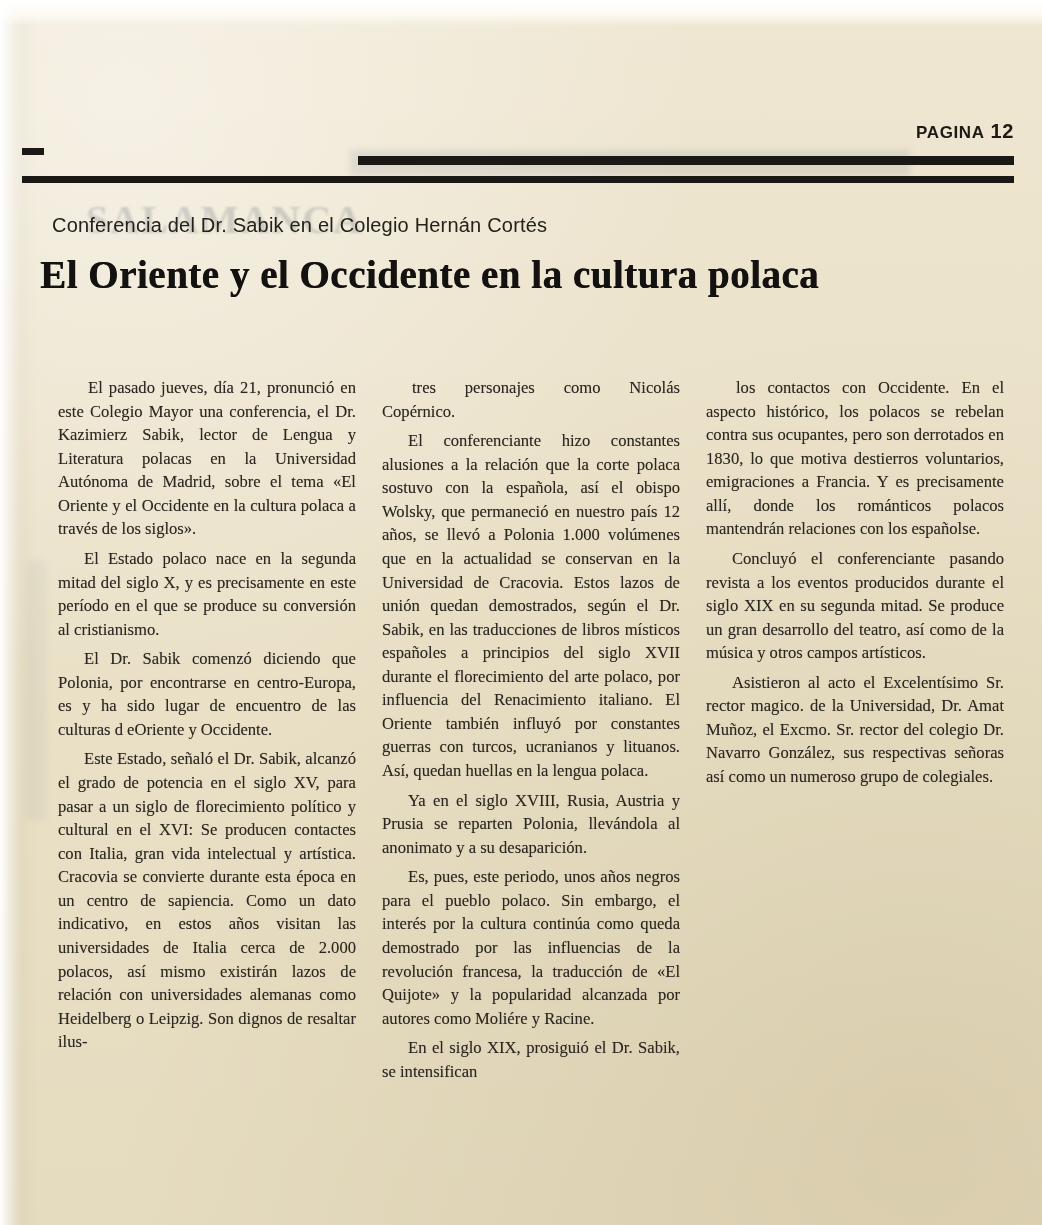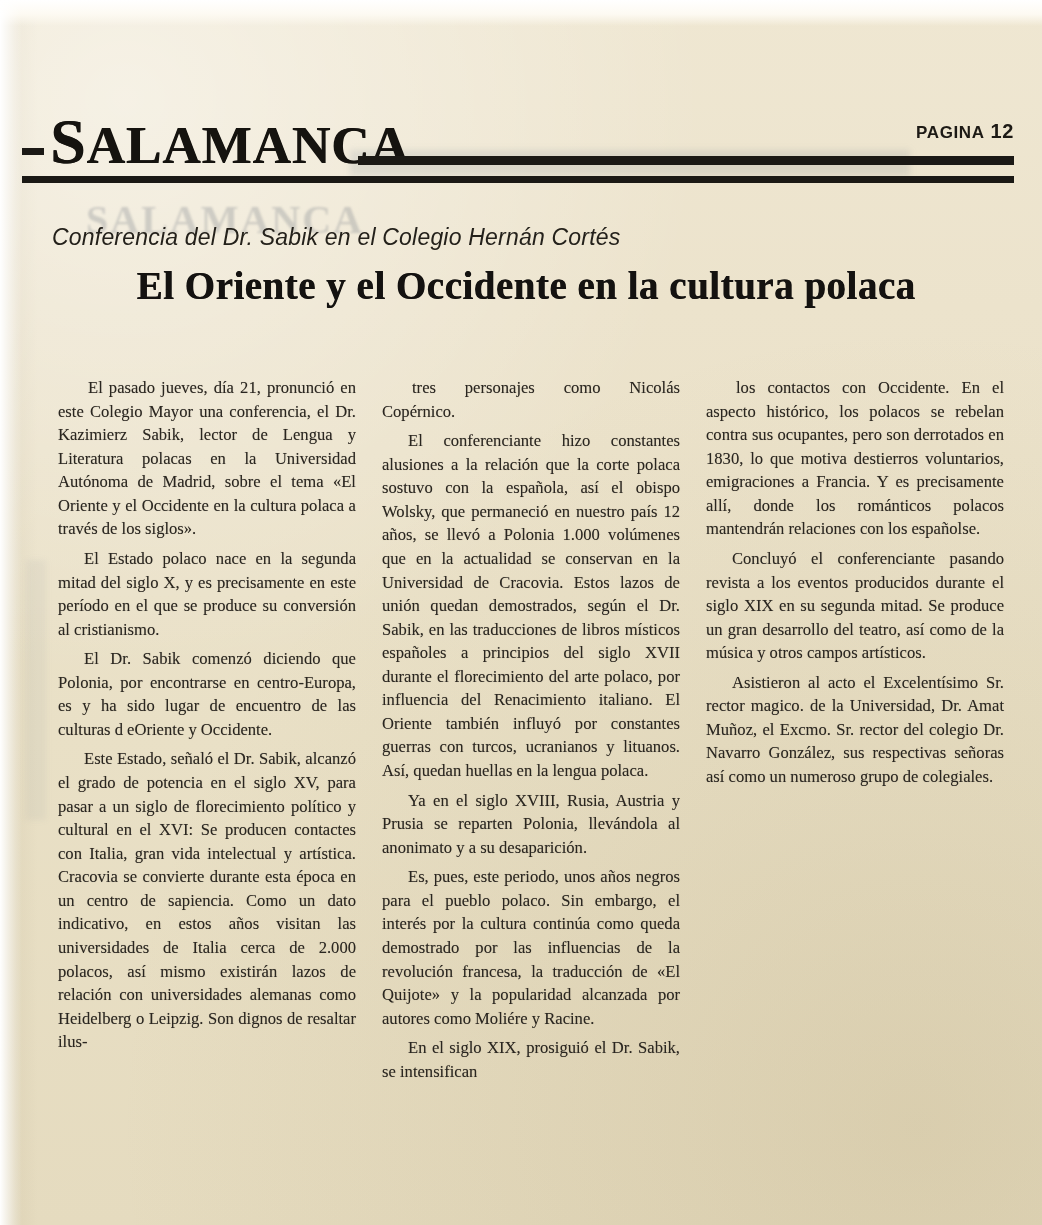--- a/index.html
+++ b/index.html
@@ -117,36 +117,34 @@
     font-size: 40px;
     color: rgba(110,120,130,0.28);
     letter-spacing: 2px;
     filter: blur(1.2px);
     pointer-events: none;
   }
 
   
   .kicker {
     position: absolute;
-    top: 224px;
+    top: 214px;
     left: 52px;
     right: 40px;
     font-family: "Liberation Sans", sans-serif;
-    font-size: 23px;
+    font-size: 20px;
     font-weight: 500;
     letter-spacing: 0.2px;
     color: #24211b;
-    font-style: italic;
   }
   .headline {
     position: absolute;
-    top: 263px;
+    top: 252px;
     left: 40px;
     right: 30px;
-    text-align: center;
     font-family: "Liberation Serif", serif;
     font-weight: bold;
     font-size: 39px;
     letter-spacing: 0.5px;
     color: #141210;
     text-shadow: 0.5px 0 0 #141210;
   }
 
   
   .columns {
@@ -189,21 +187,20 @@
 
   <div class="scan-edge-top"></div>
   <div class="scan-edge-left"></div>
 
   <div class="smudge" style="left:350px; top:150px; width:560px; height:26px;"></div>
   <div class="smudge" style="left:26px; top:560px; width:20px; height:260px; opacity:.5;"></div>
 
   <div class="masthead">
     <div class="ghost-text">SALAMANCA</div>
     <div class="dash"></div>
-    <div class="masthead-title"><span class="cap">S</span><span>ALAMANCA</span></div>
     <div class="page-number"><span>PAGINA</span><span class="num">12</span></div>
     <div class="rule-bar"></div>
     <div class="rule-under"></div>
   </div>
 
   <div class="kicker">Conferencia del Dr. Sabik en el Colegio Hernán Cortés</div>
 
   <div class="headline">El Oriente y el Occidente en la cultura polaca</div>
 
   <div class="columns">

